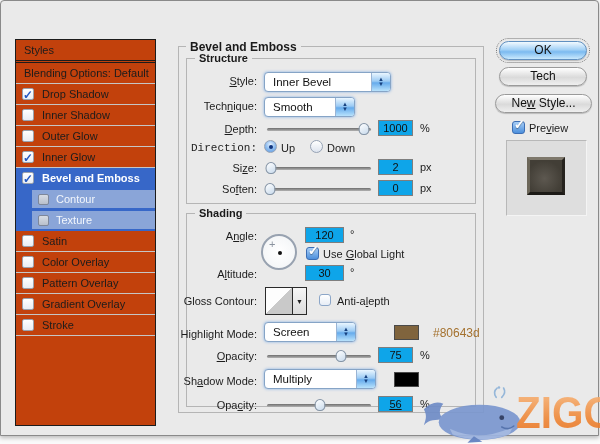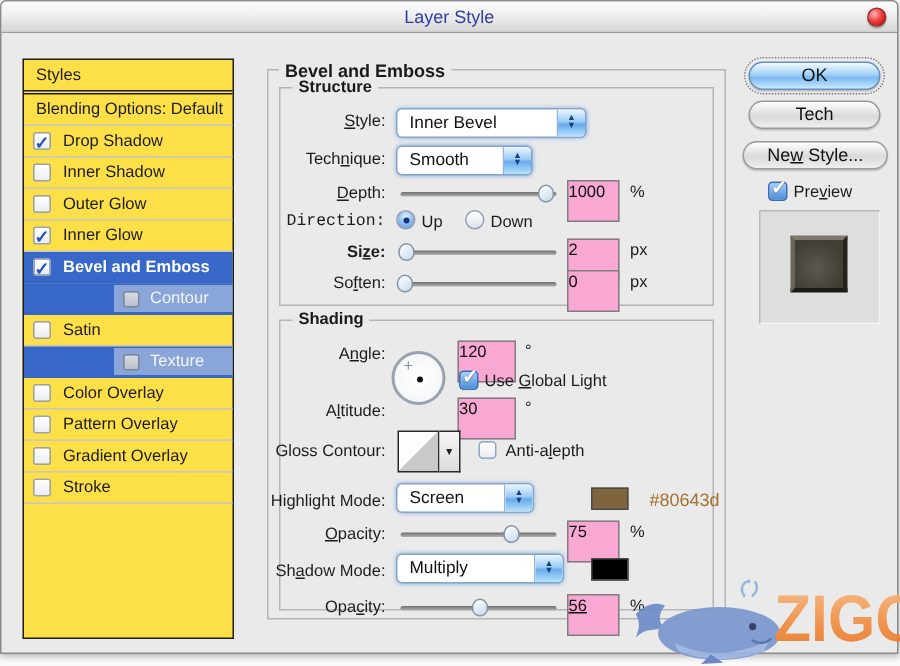--- a/index.html
+++ b/index.html
@@ -13,45 +13,45 @@
   .titlebar { position:absolute; left:0; top:0; right:0; height:21px;
               background:linear-gradient(#fdfdfd,#efefef 45%,#d6d6d6);
               border-bottom:1px solid #9a9a9a; border-radius:4px 4px 0 0; }
   .title { text-align:center; line-height:21px; font-size:12px; color:#2e3f9f; }
   .closebtn { position:absolute; right:7px; top:4px; width:13px; height:13px; border-radius:50%;
               background:radial-gradient(circle at 35% 30%, #ffb3b3 0%, #ee4444 45%, #c01818 80%, #8a0f0f 100%);
               border:1px solid #9a3030; box-shadow:0 1px 1px rgba(0,0,0,.3); }
 
   
   .sidebar { position:absolute; left:14px; top:38px; width:141px; height:387px;
-             background:#fde047; border:1px solid #1c1c1c; font-size:11px; color:#1c1c1c; }
+             background:#c2410c; border:1px solid #1c1c1c; font-size:11px; color:#1c1c1c; }
   .sb-header { height:21px; line-height:21px; padding-left:8px; border-bottom:1px solid #1c1c1c; }
   .sb-gap { height:2px; border-bottom:1px solid #1c1c1c; }
   .sb-row { position:relative; height:21px; line-height:21px; border-bottom:1px solid #c6c6c6; }
   .sb-row .sb-lab { position:absolute; left:26px; top:0; }
   .sb-row.plain .sb-lab { left:8px;text-align:center; }
   .sb-chk { position:absolute; left:6px; top:4px; width:12px; height:12px; background:linear-gradient(#ffffff,#e9edf4);
             border:1px solid #9aa2ae; border-radius:2px; }
   .sb-chk .mark { position:absolute; left:0px; top:-4px; color:#2257c2; font-size:12px; font-weight:bold; }
   .sb-row.selected { background:#3767c8; border-bottom:1px solid #3767c8; }
   .sb-row.selected .sb-lab { color:#ffffff; font-weight:bold; }
-  .sb-sub { position:absolute; left:16px; right:0; top:1px; bottom:1px; background:#8aa5d8;margin-left:44px; }
+  .sb-sub { position:absolute; left:16px; right:0; top:1px; bottom:1px; background:#8aa5d8; }
   .sb-sub .sub-lab { position:absolute; left:24px; top:0; line-height:19px; color:#f2f6fc; }
   .sb-sub .sub-chk { position:absolute; left:6px; top:4px; width:11px; height:11px;
                      background:linear-gradient(#d7dce4,#b9c0cc); border:1px solid #7d879a; border-radius:2px; }
 
   
   .groupbox { position:absolute; border:1px solid #b5b5b5; }
   .legend { position:absolute; background:#eaeaea; padding:0 4px; font-size:11px; font-weight:bold; color:#1a1a1a; }
 
   
   .lbl { position:absolute; left:160px; width:96px; text-align:right; font-size:11px; color:#1c1c1c; white-space:nowrap; }
   .unit { position:absolute; font-size:11px; color:#1c1c1c; }
-  .valbox { position:absolute; width:35px; height:28px; background:#f9a8d4; border:1px solid #7e7e7e;
-            font-size:11px; line-height:14px; color:#111; }
+  .valbox { position:absolute; width:35px; height:16px; background:#0ea5e9; border:1px solid #7e7e7e;
+            font-size:11px; text-align:center; line-height:14px; color:#111; }
   .combo { position:absolute; height:20px; background:#fff; border:1px solid #86a4c6; border-radius:4px;
            box-shadow:0 0 3px rgba(120,170,230,.9); font-size:11.5px; line-height:18px; padding-left:8px; color:#111; }
   .combo .step { position:absolute; top:0; right:0; width:19px; height:100%; border-left:1px solid #9ab4d4;
                  border-radius:0 3px 3px 0; display:flex; flex-direction:column; align-items:center; justify-content:center;
                  background:linear-gradient(#eaf6ff,#9ccbf4 45%,#66abec 55%,#b8e2fc); color:#17407e; }
   .combo .step span { font-size:6px; line-height:5px; }
   .slider { position:absolute; width:104px; height:13px; }
   .slider .groove { position:absolute; left:0; right:0; top:5px; height:3px; border-radius:2px;
                     background:linear-gradient(#6e6e6e,#b2b2b2); }
   .slider .thumb { position:absolute; top:0; width:11px; height:12px; transform:translateX(-50%);
@@ -103,24 +103,20 @@
           background:linear-gradient(#f8bc85,#ef8a3c 60%,#e97322);
           -webkit-background-clip:text; background-clip:text; color:transparent;
           text-shadow:0 0 1px rgba(255,255,255,.0); }
 </style>
 </head>
 <body>
 
 <div id="stage">
   <div class="dialog">
 
-    <div class="titlebar">
-      <div class="title">Layer Style</div>
-      <div class="closebtn"></div>
-    </div>
 
     <div class="sidebar">
       <div class="sb-header">Styles</div>
       <div class="sb-gap"></div>
 
       <div class="sb-row plain">
         <span class="sb-lab">Blending Options: Default</span>
       </div>
       <div class="sb-row">
         <span class="sb-chk">
@@ -147,29 +143,29 @@
             <span class="mark">✓</span>
           </span>
         <span class="sb-lab">Bevel and Emboss</span>
       </div>
       <div class="sb-row selected">
         <span class="sb-sub">
           <span class="sub-chk"></span>
           <span class="sub-lab">Contour</span>
         </span>
       </div>
-      <div class="sb-row">
-        <span class="sb-chk"></span>
-        <span class="sb-lab">Satin</span>
-      </div>
       <div class="sb-row selected">
         <span class="sb-sub">
           <span class="sub-chk"></span>
           <span class="sub-lab">Texture</span>
         </span>
+      </div>
+      <div class="sb-row">
+        <span class="sb-chk"></span>
+        <span class="sb-lab">Satin</span>
       </div>
       <div class="sb-row">
         <span class="sb-chk"></span>
         <span class="sb-lab">Color Overlay</span>
       </div>
       <div class="sb-row">
         <span class="sb-chk"></span>
         <span class="sb-lab">Pattern Overlay</span>
       </div>
       <div class="sb-row">
@@ -215,21 +211,21 @@
     <div class="unit" style="left:419px; top:121px;">%</div>
 
     <div class="lbl" style="top:141px;font-family:Liberation Mono, monospace;">Direction:</div>
     <div class="radio on" style="left:263px; top:139px;">
         <span class="dot"></span>
       </div>
     <div class="chk-lab" style="left:280px; top:141px;">Up</div>
     <div class="radio" style="left:309px; top:139px;"></div>
     <div class="chk-lab" style="left:326px; top:141px;">Down</div>
 
-    <div class="lbl" style="top:161px;font-weight:bold;"><span>Si</span><u>z</u><span>e:</span></div>
+    <div class="lbl" style="top:161px;"><span>Si</span><u>z</u><span>e:</span></div>
     <div class="slider" style="left:266px; top:161px;">
       <div class="groove"></div>
       <div class="thumb" style="left: 4%;"></div>
     </div>
     <div class="valbox" style="left:377px; top:158px;">2</div>
     <div class="unit" style="left:419px; top:160px;">px</div>
 
     <div class="lbl" style="top:182px;"><span>So</span><u>f</u><span>ten:</span></div>
     <div class="slider" style="left:266px; top:182px;">
       <div class="groove"></div>

